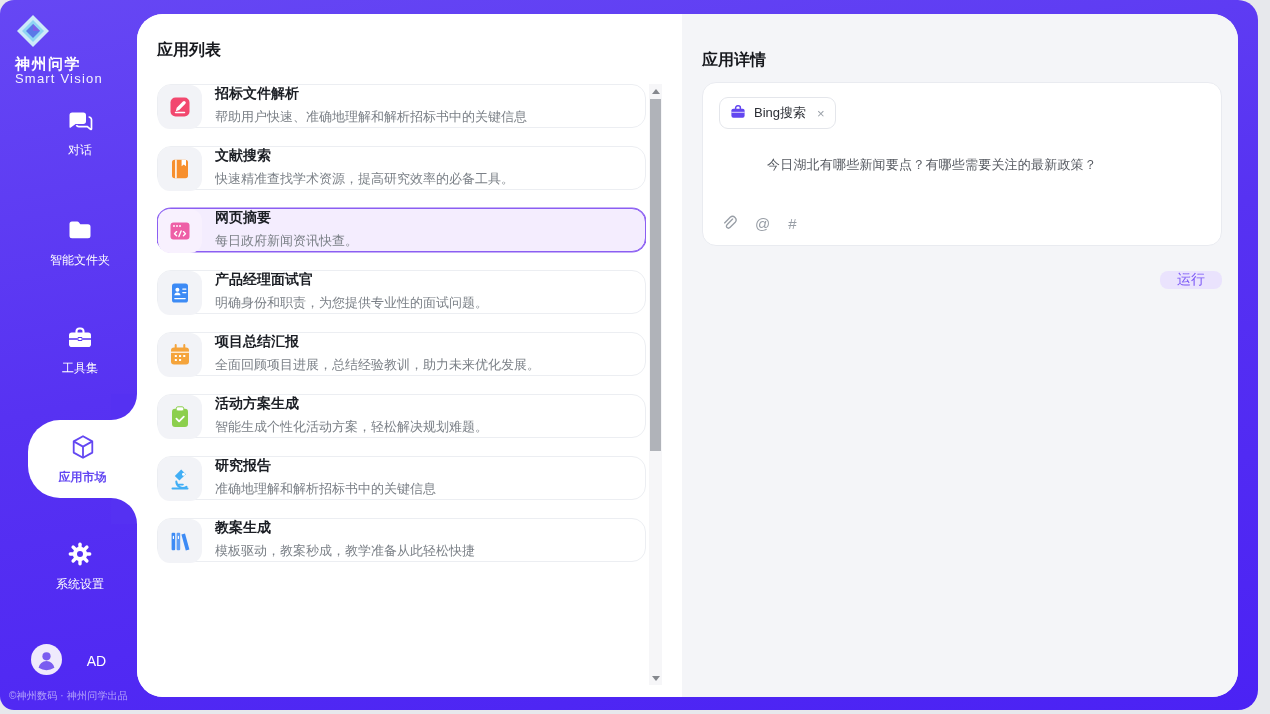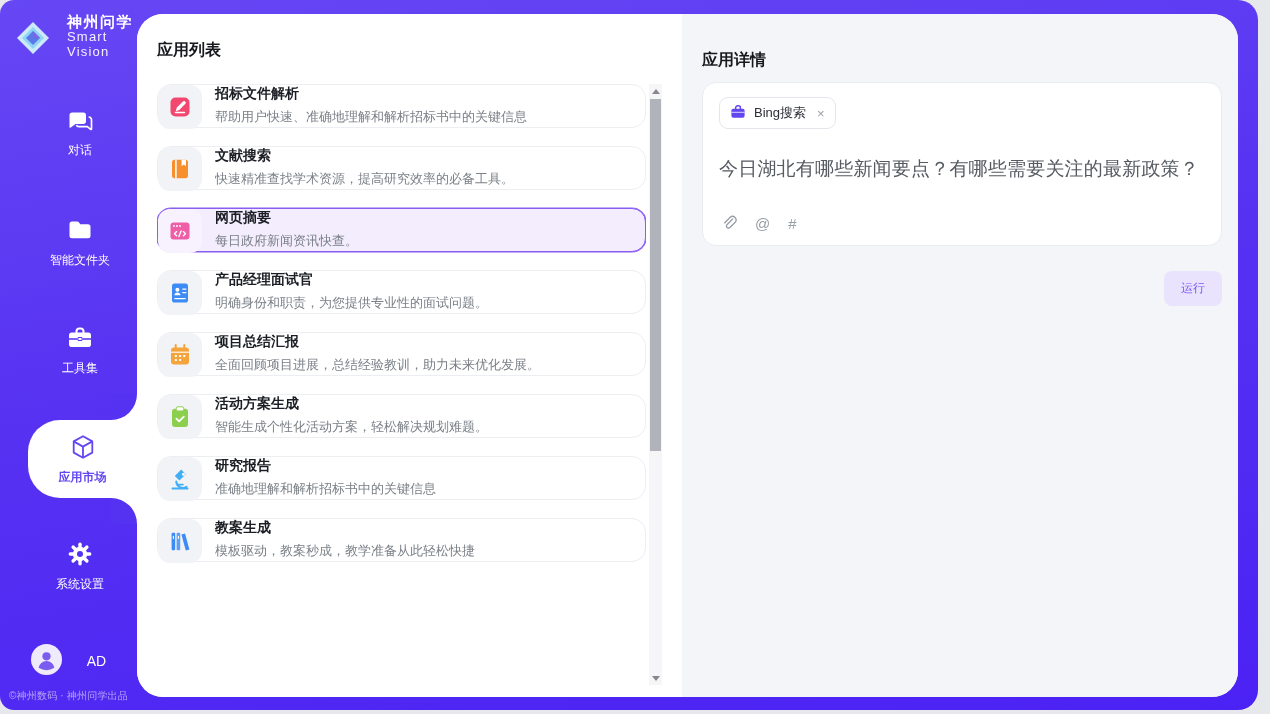--- a/index.html
+++ b/index.html
@@ -10,21 +10,21 @@
     font-family:"Liberation Sans","DejaVu Sans",sans-serif;
     -webkit-font-smoothing:antialiased;
   }
   
   .frame {
     position:absolute; left:0; top:0; width:1258px; height:710px;
     background:linear-gradient(170deg,#6647f4 0%,#5732f2 45%,#4b22f4 100%);
     border-radius:14px 20px 20px 14px;
   }
   .sidebar { position:absolute; left:0; top:0; width:137px; height:710px; }
-  .logo-row { position:absolute; top:13px; left:15px; display:flex; align-items:flex-end; gap:16px; }
+  .logo-row { position:absolute; top:13px; left:15px; display:flex; align-items:flex-start; gap:2px;flex-direction:column; }
   .logo-text { color:#fff; line-height:1.15; }
   .logo-name { font-size:15px; font-weight:700; letter-spacing:1.5px; }
   .logo-sub  { font-size:13px; opacity:.92; letter-spacing:1.2px; }
   .nav-item {
     position:absolute; left:0; width:160px;
     display:flex; flex-direction:column; align-items:center; gap:8px;
     color:#fff; font-size:12px; cursor:pointer;
   }
   .nav-item .nav-ico { width:28px; height:28px; display:flex; align-items:center; justify-content:center; }
   .nav-item.active {
@@ -81,27 +81,27 @@
   .detail-card {
     position:absolute; left:20px; right:16px; top:68px; height:164px;
     background:#fff; border:1px solid #e9ebf0; border-radius:14px; padding:14px 16px;
   }
   .chip {
     display:inline-flex; align-items:center; gap:8px; height:32px; padding:0 10px;
     border:1px solid #e4e6eb; border-radius:9px; background:#fff;
     font-size:13px; color:#2b2e35; cursor:default;
   }
   .chip-close { color:#9aa0a8; font-size:13px; margin-left:3px; cursor:pointer; }
-  .query { margin-top:27px; font-size:19px; color:#565a61; letter-spacing:.2px; }
+  .query { margin-top:27px; font-size:13px; color:#565a61; letter-spacing:.2px;margin-left:48px; }
   .tools { position:absolute; left:17px; bottom:13px; display:flex; align-items:center; gap:18px; color:#989ea6; }
   .tool-sym { font-size:15px; line-height:1; cursor:pointer; }
   .tool-clip { display:flex; cursor:pointer; }
   .run-btn {
     position:absolute; right:16px; top:257px; border:none; cursor:pointer;
-    background:#eae3fd; color:#7b58f6; font-size:12px; padding:9px 17px; border-radius:8px;
+    background:#eae3fd; color:#7b58f6; font-size:14px; padding:0 17px; border-radius:8px;
     font-family:inherit;
   }
 </style>
 </head>
 <body>
 
 <div class="frame"></div>
 
 <div class="sidebar">
   <div class="logo-row">

